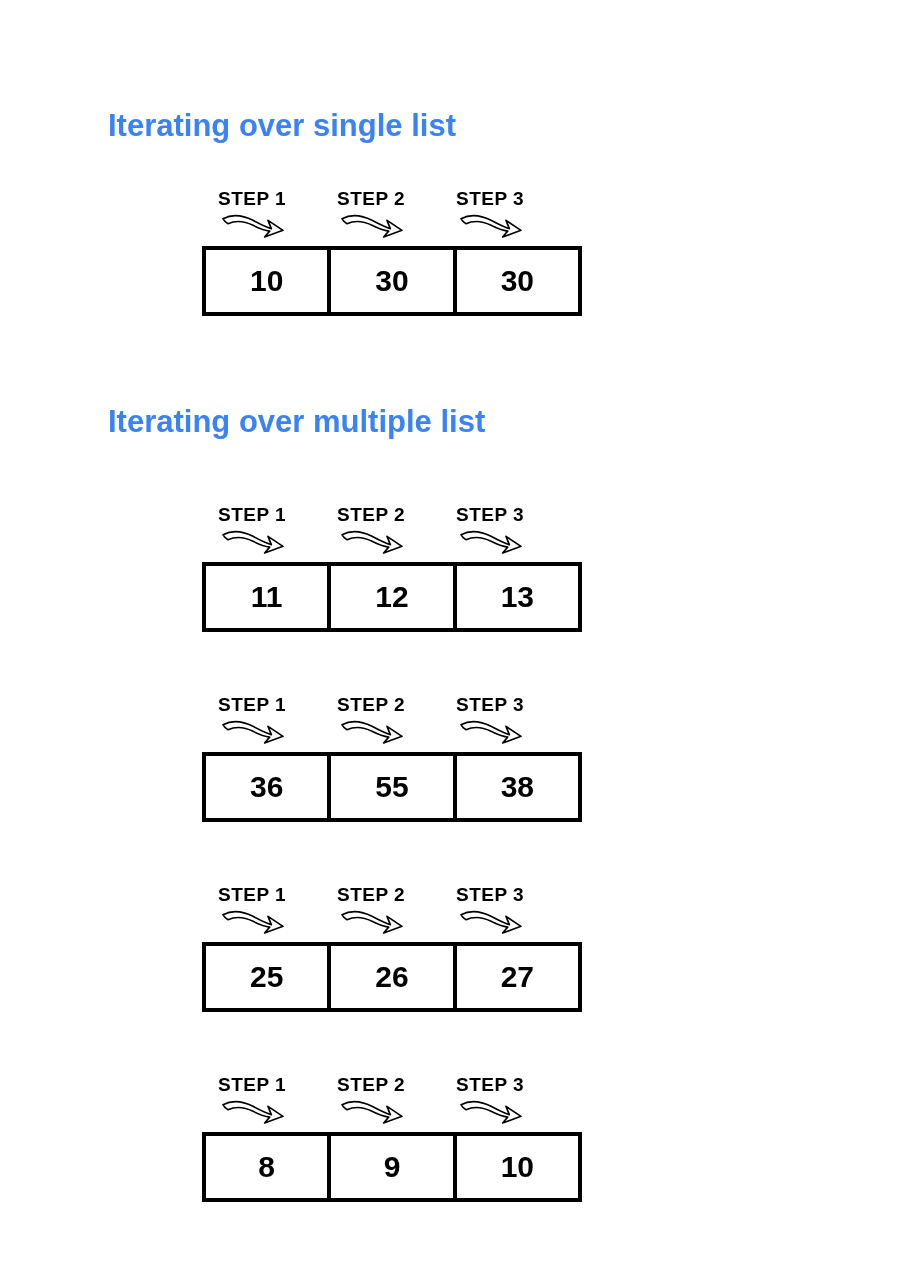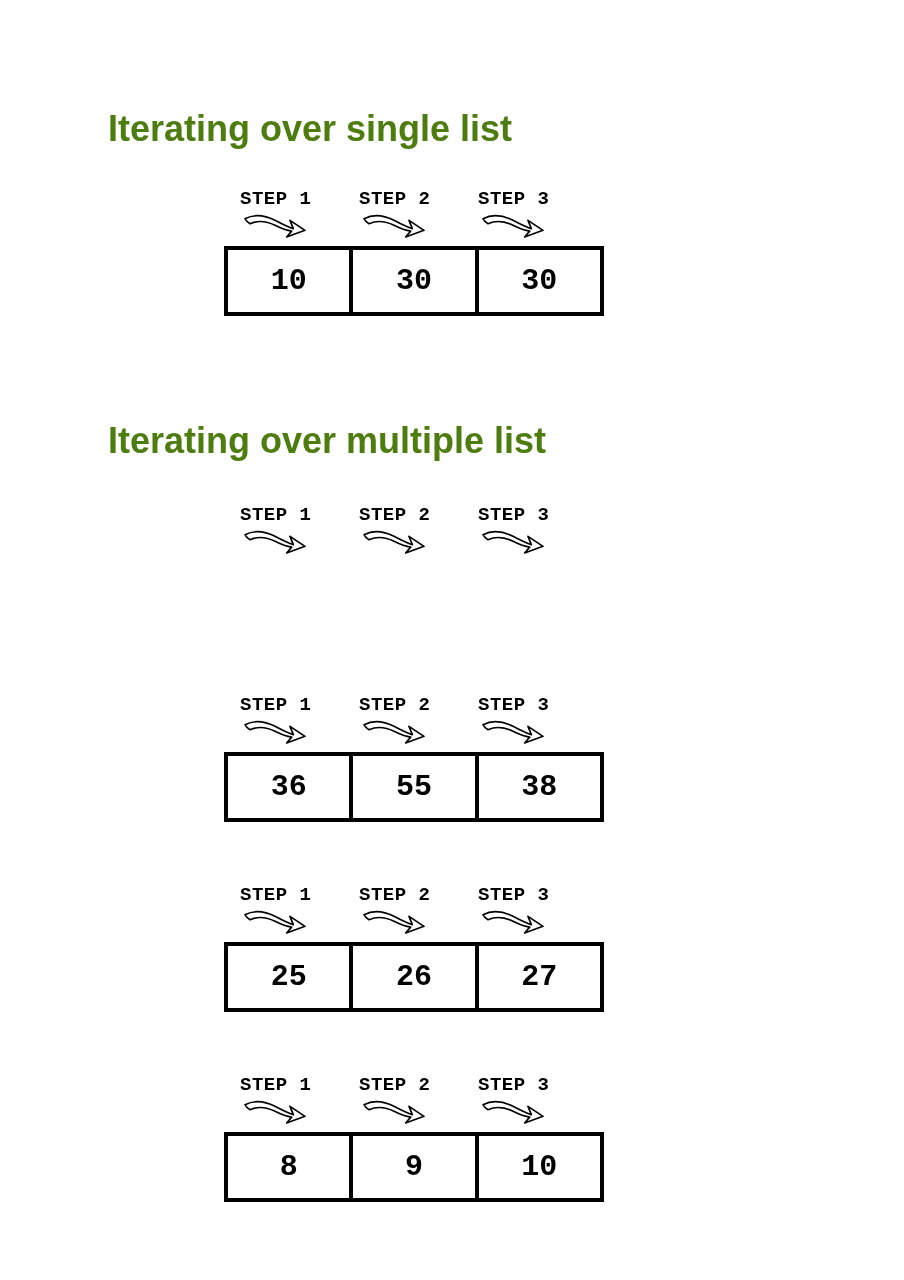--- a/index.html
+++ b/index.html
@@ -4,32 +4,31 @@
   <style>
     * { margin: 0; padding: 0; box-sizing: border-box; }
     body {
       width: 904px;
       height: 1280px;
       background: #ffffff;
       font-family: "Century Gothic", "Futura", Arial, sans-serif;
       position: relative;
     }
     .title {
-      color: #4d7c0f;
+      color: #3b82f6;
       font-weight: bold;
-      font-size: 36px;
+      font-size: 31px;
       position: absolute;
     }
     .title-1 { left: 108px; top: 108px; }
-    .title-2 { left: 108px; top: 420px; }
+    .title-2 { left: 108px; top: 404px; }
     .group {
       position: absolute;
-      left: 224px;
+      left: 202px;
       width: 380px;
-      font-family: Liberation Mono, monospace;
     }
     .steps-row {
       display: flex;
       justify-content: space-between;
       padding-left: 16px;
       padding-right: 16px;
       margin-bottom: 4px;
     }
     .step-col {
       display: flex;
@@ -141,20 +140,25 @@
         </div>
         <div class="step-col">
           <div class="step-label">STEP 3</div>
           <div class="arrow-wrap">
             <svg width="70" height="30">
               <use href="#curvy-arrow"></use>
             </svg>
           </div>
         </div>
       </div>
+      <div class="cells-row">
+        <div class="cell">11</div>
+        <div class="cell">12</div>
+        <div class="cell">13</div>
+      </div>
     </div>
     <div class="group" style="top: 694px;">
       <div class="steps-row">
         <div class="step-col">
           <div class="step-label">STEP 1</div>
           <div class="arrow-wrap">
             <svg width="70" height="30">
               <use href="#curvy-arrow"></use>
             </svg>
           </div>

